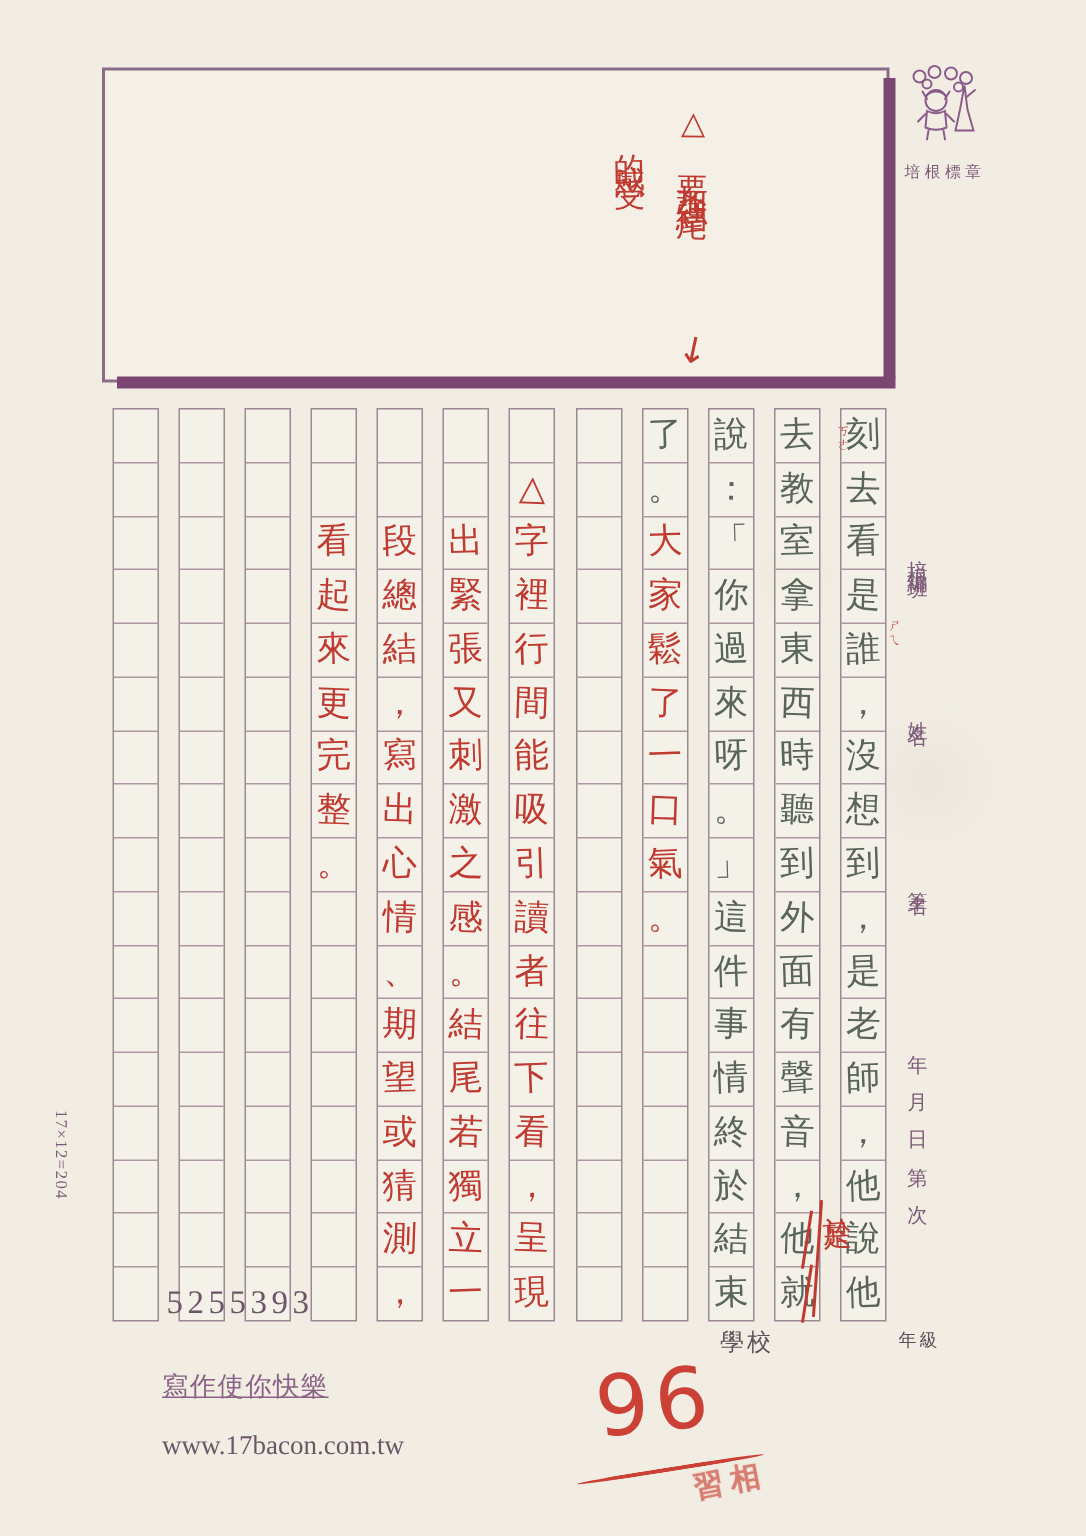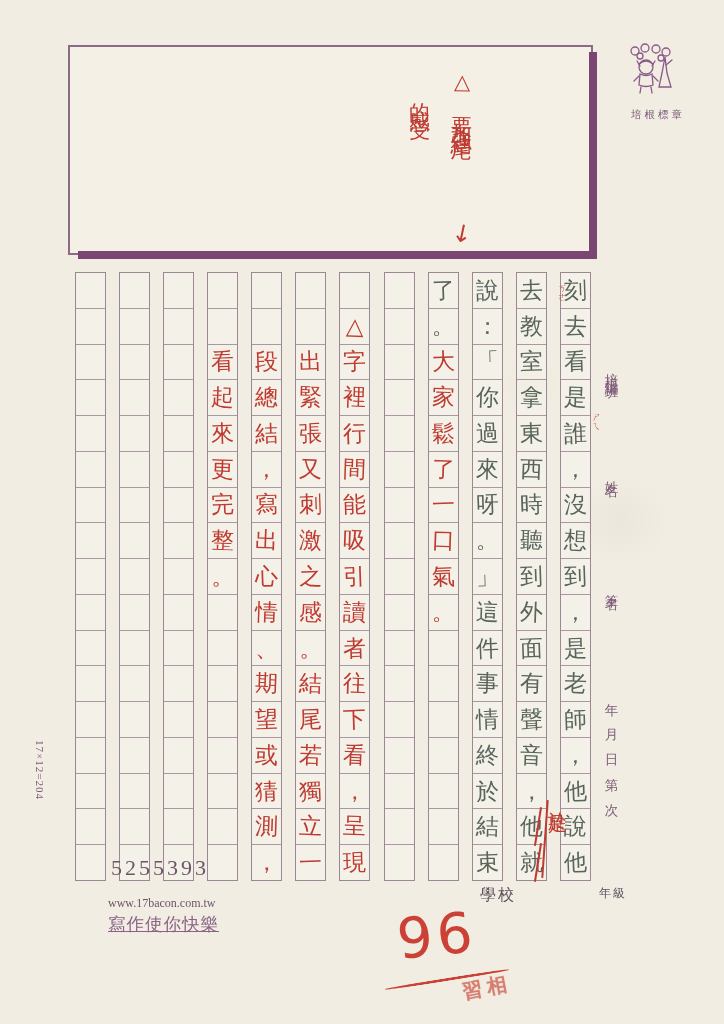--- a/index.html
+++ b/index.html
@@ -16,21 +16,21 @@
   .comment-box{position:absolute;left:68px;top:45px;width:521px;height:206px;
     border:2px solid #8a6b88;background:#f4f0e6;}
   .box-shadow-bottom{position:absolute;left:78px;top:251px;width:519px;height:8px;background:#7c4672;}
   .box-shadow-right{position:absolute;left:589px;top:52px;width:8px;height:200px;background:#7c4672;}
   .vtext{writing-mode:vertical-rl;text-orientation:upright;}
   .red-hand{color:#bf3a30;font-family:"DejaVu Sans",sans-serif;}
   .comment-line1{position:absolute;left:447px;top:70px;height:170px;font-size:21px;letter-spacing:6px;transform:rotate(1deg);}
   .comment-line2{position:absolute;left:406px;top:86px;height:130px;font-size:21px;letter-spacing:8px;transform:rotate(-1deg);}
   .comment-arrow{position:absolute;left:452px;top:220px;font-size:24px;transform:rotate(12deg);}
   
-  .badge{position:absolute;left:625px;top:43px;width:60px;text-align:right;}
+  .badge{position:absolute;left:603px;top:43px;width:60px;}
   .badge svg{display:block;}
   .badge-caption{margin-top:3px;font-size:10.5px;letter-spacing:3px;color:#7d5a79;white-space:nowrap;}
   
   .side-label{position:absolute;left:602px;color:#7c5a78;font-size:13.5px;letter-spacing:4px;}
   .side-dates{position:absolute;left:602px;top:693px;color:#7c5a78;font-size:13.5px;letter-spacing:25px;}
   
   .grid{position:absolute;left:75px;top:272px;width:516px;height:609px;
     display:flex;flex-direction:row-reverse;justify-content:space-between;}
   .gcol{width:31px;height:100%;border:1px solid #9c8795;box-sizing:border-box;
     display:flex;flex-direction:column;background:rgba(255,255,255,.25);}
@@ -50,21 +50,21 @@
   .zhuyin-top{left:558px;top:272px;margin-top:12px;}
   .zhuyin-shei{left:592px;top:413px;font-family:Liberation Serif, serif;}
   .insert-fix{position:absolute;left:546px;top:796px;height:90px;font-size:19px;letter-spacing:3px;z-index:3;transform:rotate(-3deg);}
   .insert-line{position:absolute;left:544px;top:800px;width:2px;height:78px;background:#bf3a30;transform:rotate(4deg);z-index:2;}
   
   .formula{position:absolute;left:8px;top:764px;width:64px;text-align:center;
     transform:rotate(90deg);color:#7c5a78;font-size:11px;letter-spacing:1px;}
   
   .serial{position:absolute;left:111px;top:855px;color:#6b5668;font-size:22px;letter-spacing:3px;}
   .slogan{position:absolute;left:108px;top:912px;color:#8a6286;font-size:17.5px;letter-spacing:1px;font-family:"Liberation Serif",serif;text-decoration:underline;}
-  .url{position:absolute;left:108px;top:896px;color:#6b5668;font-size:12px;}
+  .url{position:absolute;left:108px;top:953px;color:#6b5668;font-size:18px;}
   .school-label{position:absolute;left:480px;top:885px;color:#5d4e5c;font-size:16px;letter-spacing:2px;}
   .grade-label{position:absolute;left:599px;top:885px;color:#5d4e5c;font-size:12px;letter-spacing:2px;}
   .score{position:absolute;left:397px;top:903px;color:#cc4136;font-size:56px;
     font-family:"DejaVu Sans",sans-serif;transform:rotate(-6deg);letter-spacing:4px;}
   .score-underline{position:absolute;left:384px;top:978px;width:126px;height:0;
     border-bottom:3px solid #cc4136;transform:rotate(-9deg);border-radius:50%;}
   .teacher-stamp{position:absolute;left:462px;top:974px;color:rgba(205,82,70,.55);
     font-size:20px;letter-spacing:5px;font-weight:bold;transform:rotate(-11deg);
     font-family:"DejaVu Sans",sans-serif;text-shadow:0 0 1px rgba(205,82,70,.4);}
 </style>

